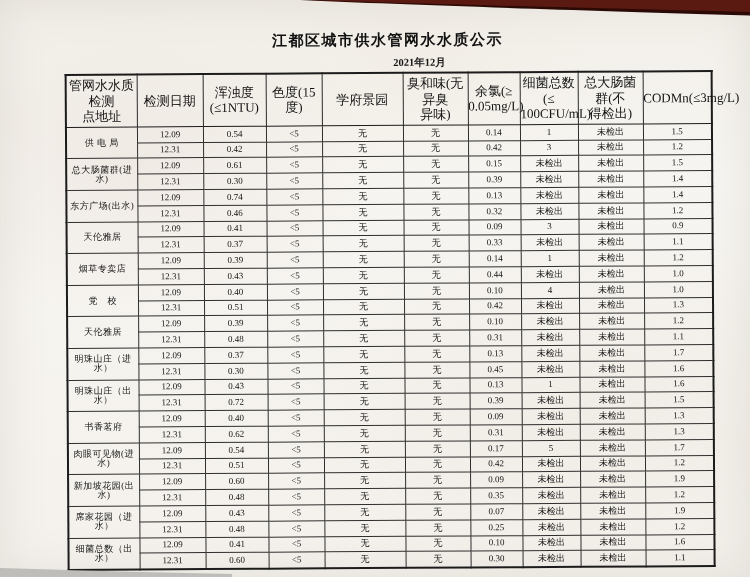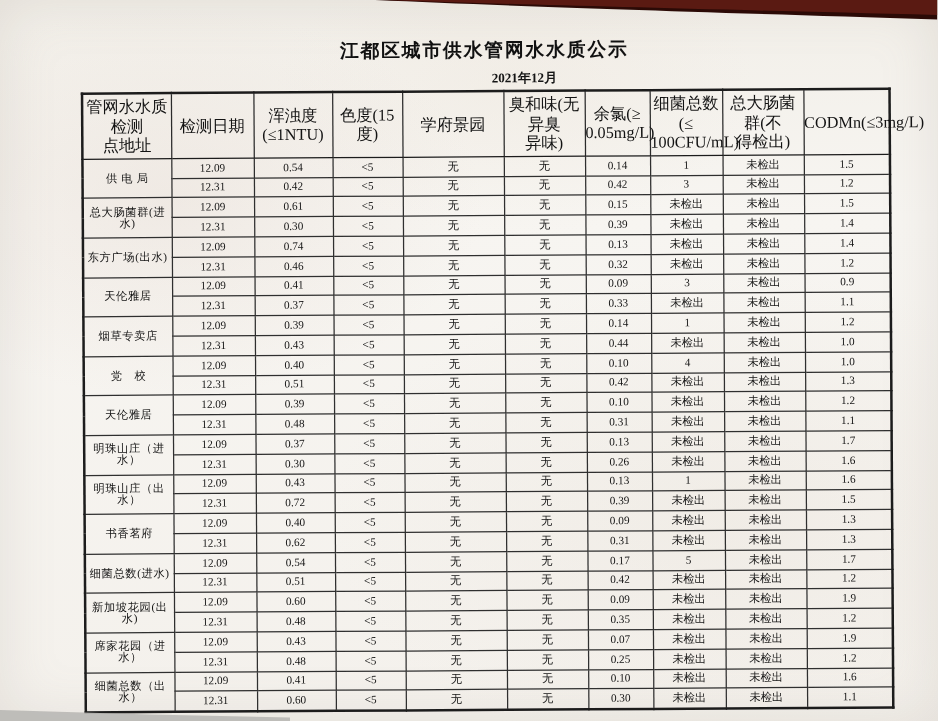--- a/index.html
+++ b/index.html
@@ -265,21 +265,21 @@
             <td>未检出</td>
             <td>未检出</td>
             <td>1.7</td>
           </tr>
           <tr>
             <td>12.31</td>
             <td>0.30</td>
             <td>&lt;5</td>
             <td>无</td>
             <td>无</td>
-            <td>0.26</td>
+            <td>0.45</td>
             <td>未检出</td>
             <td>未检出</td>
             <td>1.6</td>
           </tr>
           <tr>
             <td rowspan="2" class="loc">明珠山庄（出水）</td>
             <td>12.09</td>
             <td>0.43</td>
             <td>&lt;5</td>
             <td>无</td>
@@ -317,21 +317,21 @@
             <td>0.62</td>
             <td>&lt;5</td>
             <td>无</td>
             <td>无</td>
             <td>0.31</td>
             <td>未检出</td>
             <td>未检出</td>
             <td>1.3</td>
           </tr>
           <tr>
-            <td rowspan="2" class="loc">细菌总数(进水)</td>
+            <td rowspan="2" class="loc">肉眼可见物(进水)</td>
             <td>12.09</td>
             <td>0.54</td>
             <td>&lt;5</td>
             <td>无</td>
             <td>无</td>
             <td>0.17</td>
             <td>5</td>
             <td>未检出</td>
             <td>1.7</td>
           </tr>

